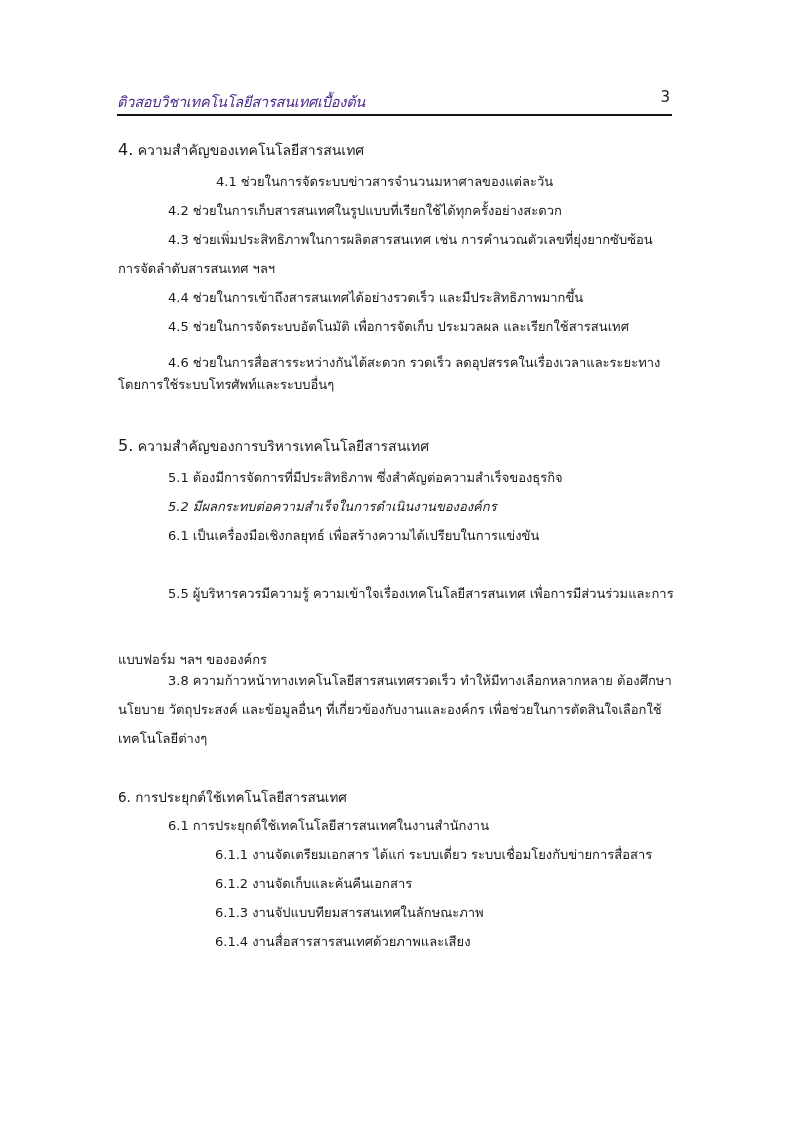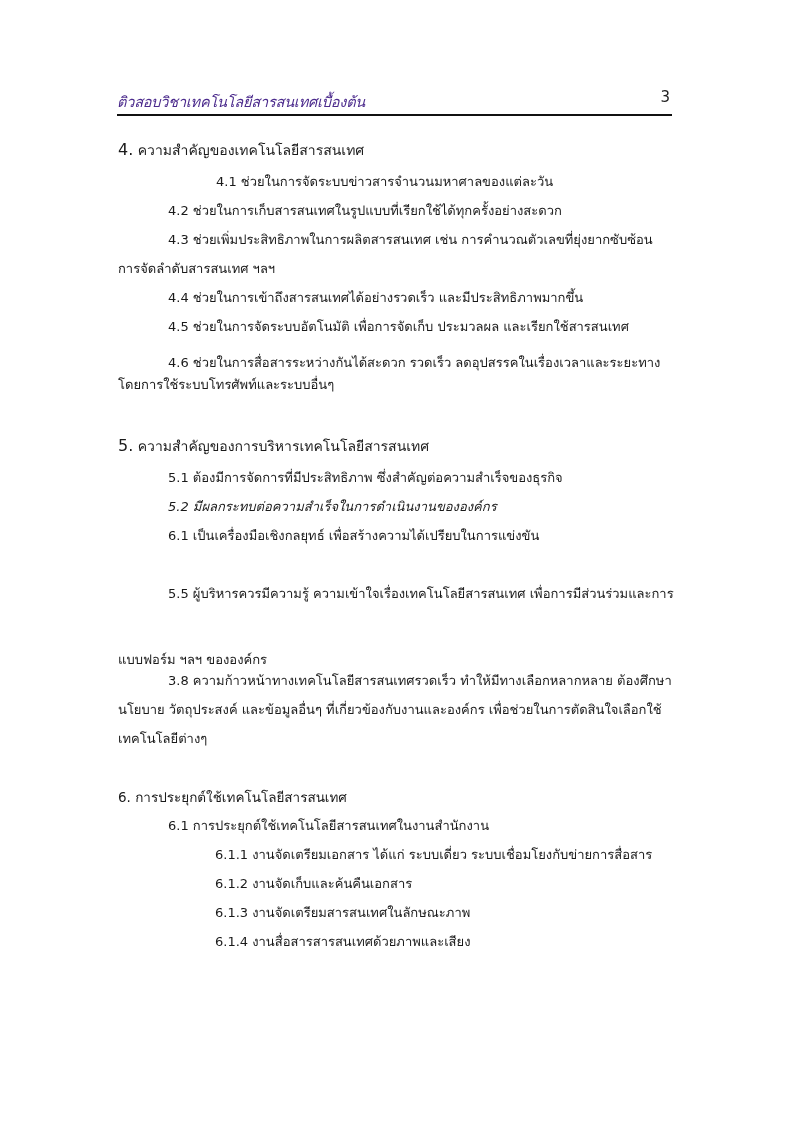--- a/index.html
+++ b/index.html
@@ -44,16 +44,16 @@
   <div class="line" style="left:168px; top:585px;">5.5 ผู้บริหารควรมีความรู้ ความเข้าใจเรื่องเทคโนโลยีสารสนเทศ เพื่อการมีส่วนร่วมและการ</div>
   <div class="line" style="left:118px; top:643px;margin-top:8px;">แบบฟอร์ม ฯลฯ ขององค์กร</div>
   <div class="line" style="left:168px; top:672px;">3.8 ความก้าวหน้าทางเทคโนโลยีสารสนเทศรวดเร็ว ทำให้มีทางเลือกหลากหลาย ต้องศึกษา</div>
   <div class="line" style="left:118px; top:701px;">นโยบาย วัตถุประสงค์ และข้อมูลอื่นๆ ที่เกี่ยวข้องกับงานและองค์กร เพื่อช่วยในการตัดสินใจเลือกใช้</div>
   <div class="line" style="left:118px; top:730px;">เทคโนโลยีต่างๆ</div>
 
   <div class="line h" style="left:118px; top:788px; font-size:13.5px;text-align:center;"><span>6.</span><span> การประยุกต์ใช้เทคโนโลยีสารสนเทศ</span></div>
   <div class="line" style="left:168px; top:817px;">6.1 การประยุกต์ใช้เทคโนโลยีสารสนเทศในงานสำนักงาน</div>
   <div class="line" style="left:215px; top:846px;">6.1.1 งานจัดเตรียมเอกสาร  ได้แก่ ระบบเดี่ยว  ระบบเชื่อมโยงกับข่ายการสื่อสาร</div>
   <div class="line" style="left:215px; top:875px;">6.1.2 งานจัดเก็บและค้นคืนเอกสาร</div>
-  <div class="line" style="left:215px; top:904px;">6.1.3 งานจัดเตรียมสารสนเทศในลักษณะภาพ</div>
+  <div class="line" style="left:215px; top:904px;">6.1.3 งานจัปแบบทียมสารสนเทศในลักษณะภาพ</div>
   <div class="line" style="left:215px; top:933px;">6.1.4 งานสื่อสารสารสนเทศด้วยภาพและเสียง</div>
 
 </div>
 
 </body></html>

